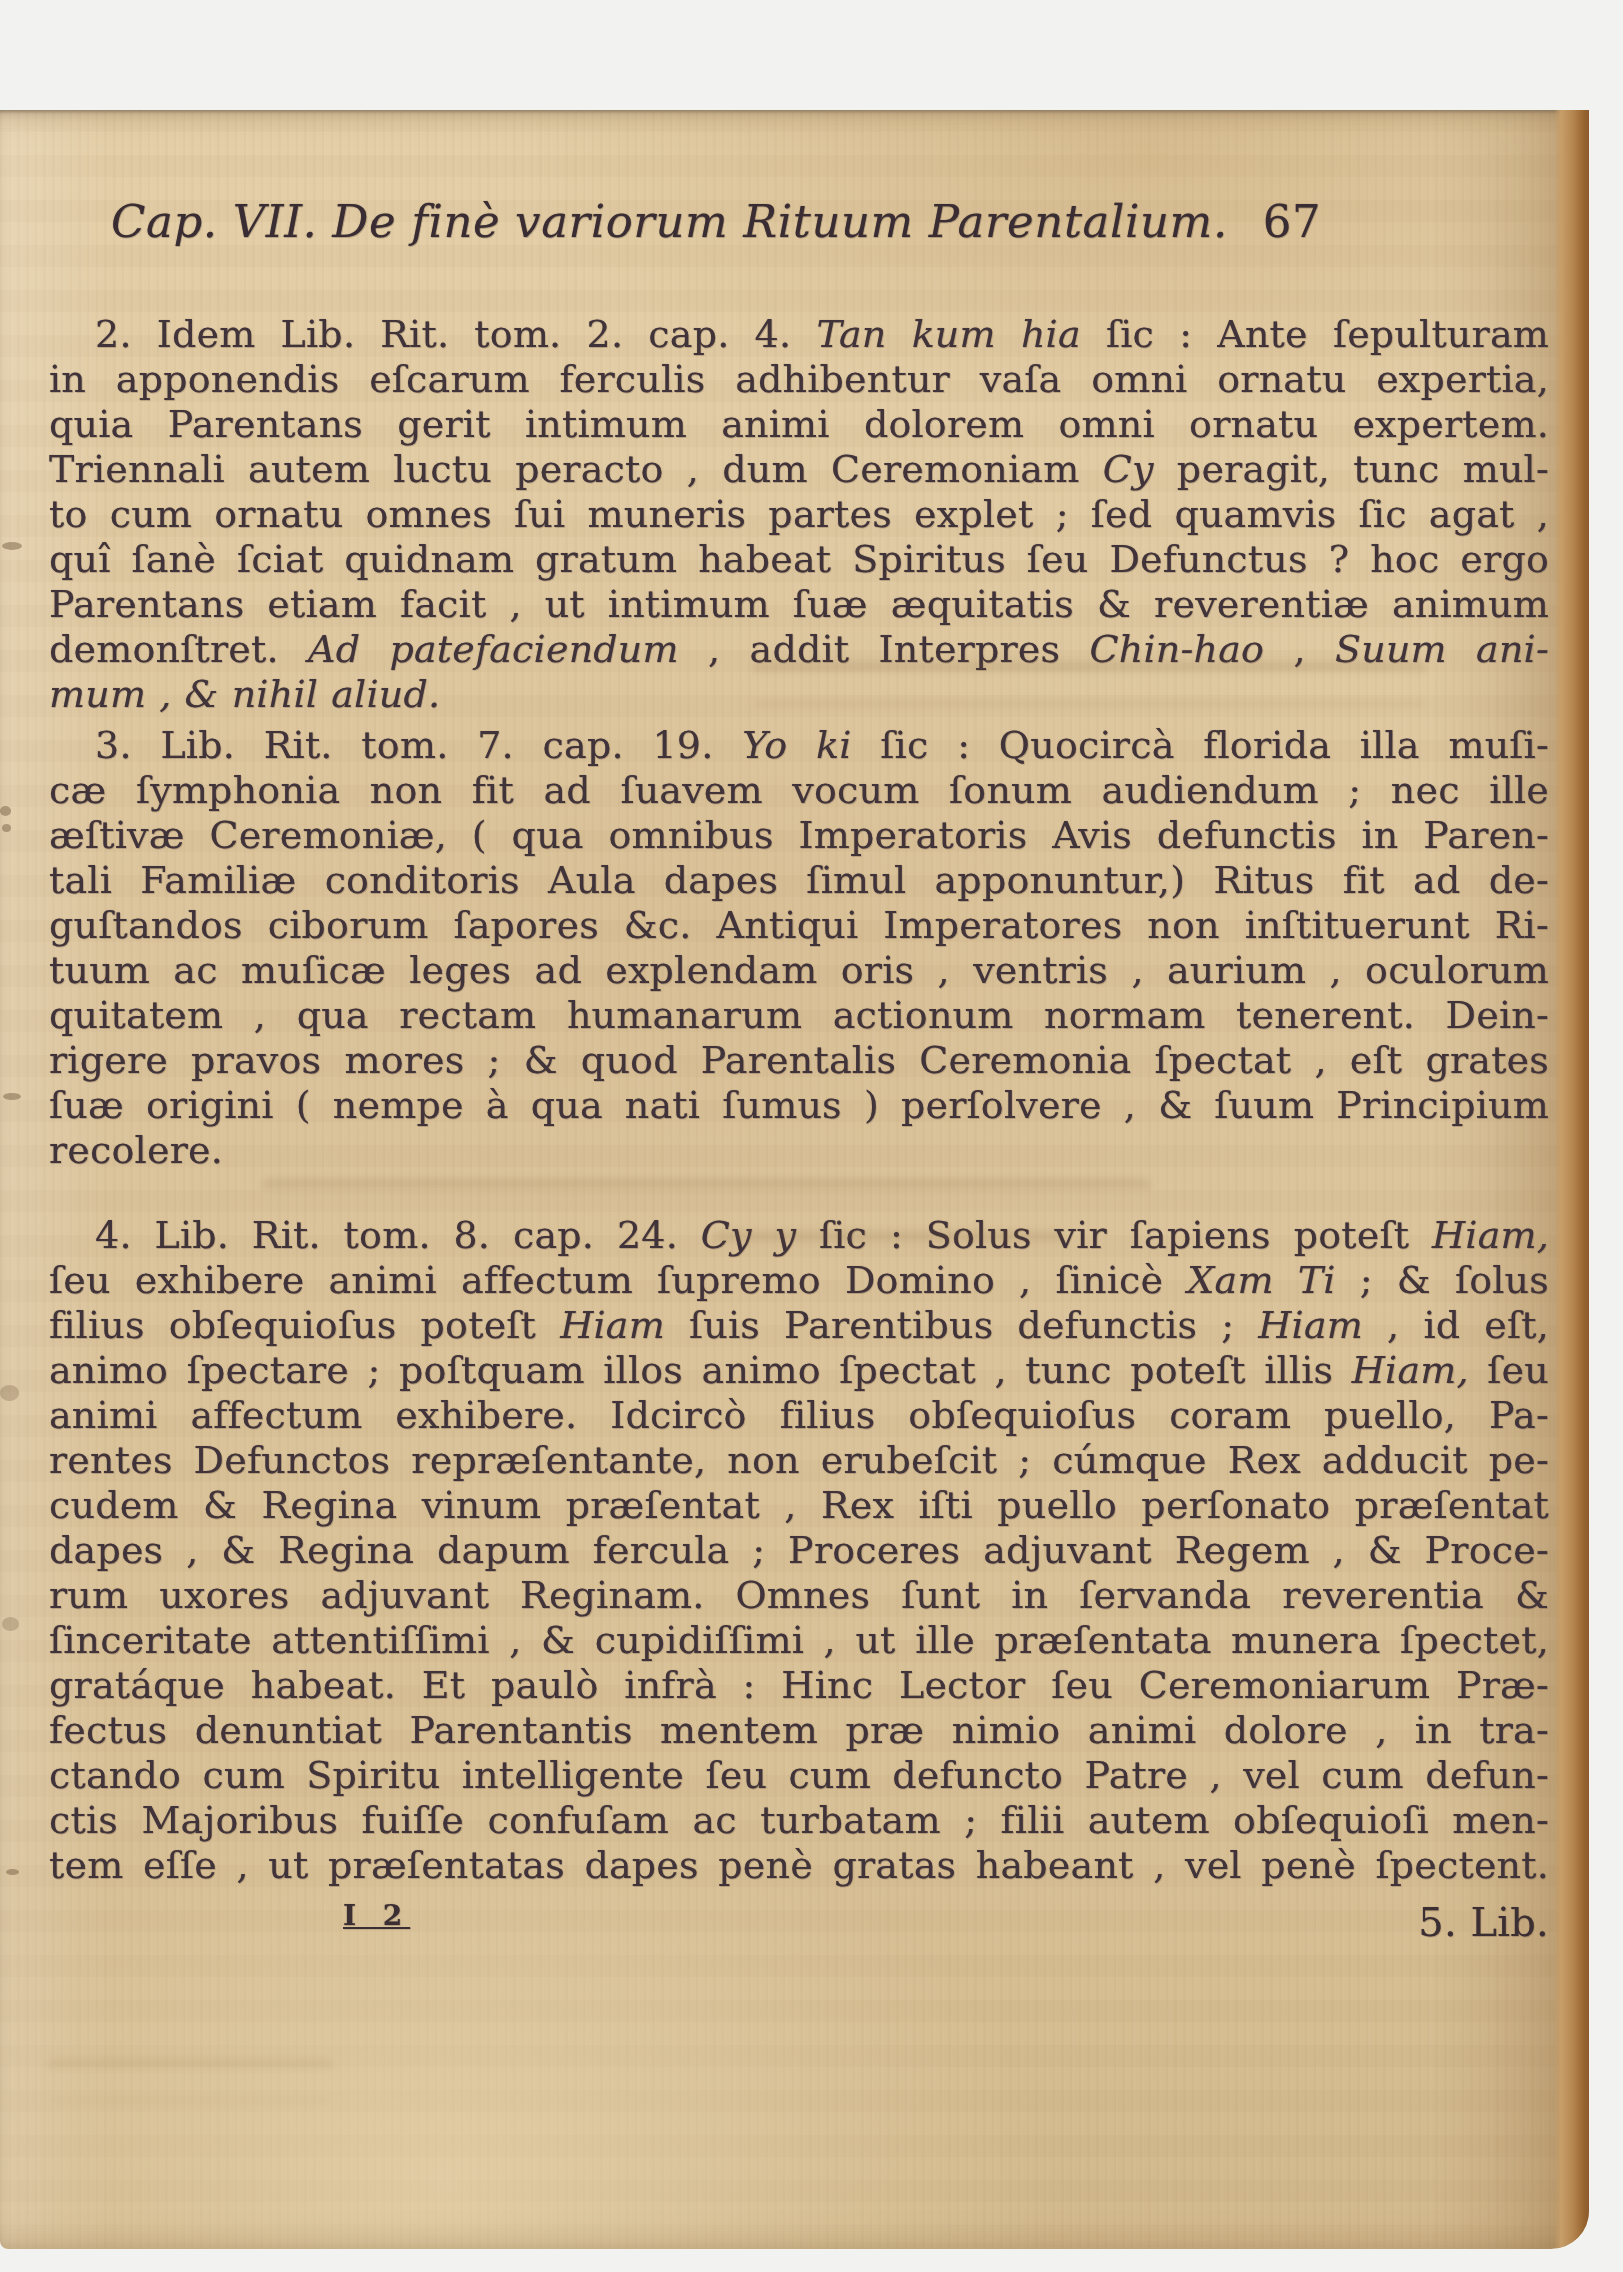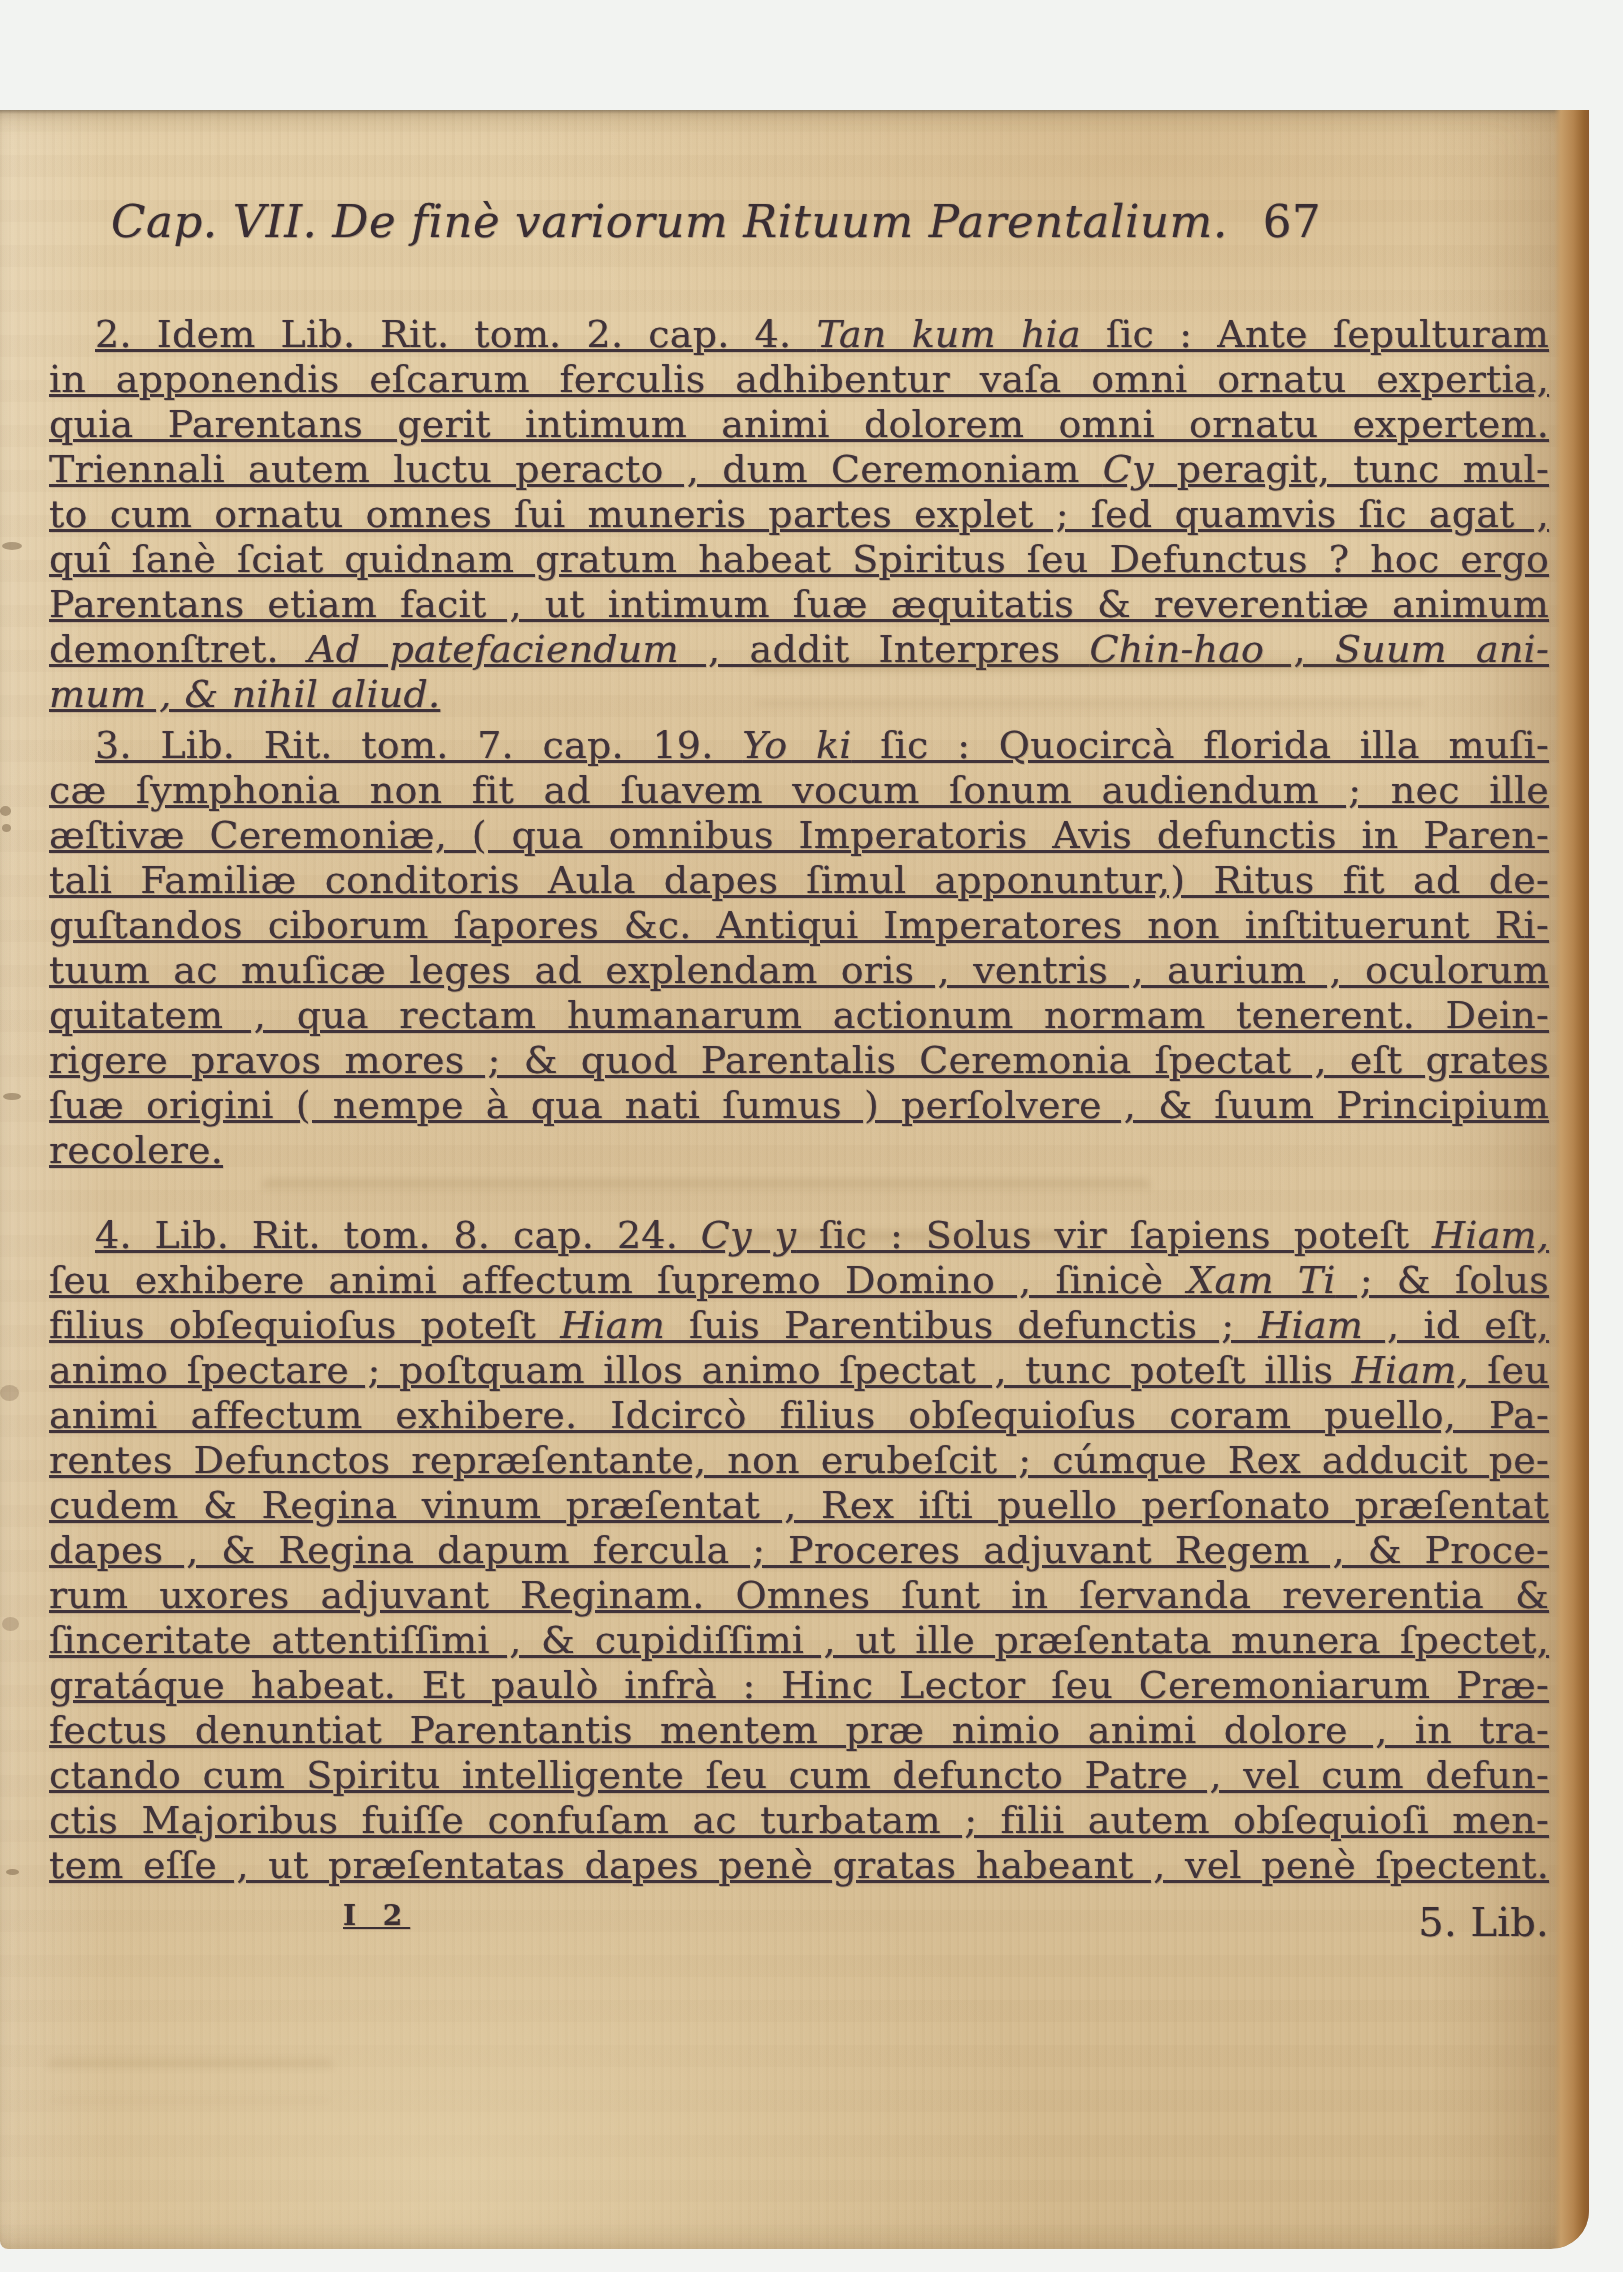--- a/index.html
+++ b/index.html
@@ -53,21 +53,21 @@
     letter-spacing:0.6px;
     text-shadow:0 0 1.1px rgba(55,40,35,.55), 0.8px 0.8px 0.5px rgba(55,40,35,.22);
   }
   .rh-num{font-style:normal;margin-left:35px;}
   
   .bodytext{
     position:absolute;left:49px;top:202px;width:1500px;color:var(--ink);
     font-size:38px;letter-spacing:0.2px;word-spacing:0.8px;
     text-shadow:0 0 1px rgba(64,46,40,.5), 0.8px 0.8px 0.4px rgba(64,46,40,.18);
   }
-  .para{margin:0;padding:0;text-decoration:underline;}
+  .para{margin:0;padding:0;}
   .para.p3{margin-top:6.3px;}
   .para.p4{margin-top:40px;}
   .line{
     height:45px;line-height:45px;
     text-align:justify;text-align-last:justify;
     overflow:visible;white-space:normal;
   }
   .line.short{text-align-last:left;}
   .line.indent{text-indent:46px;}
   .it{font-style:italic;}

